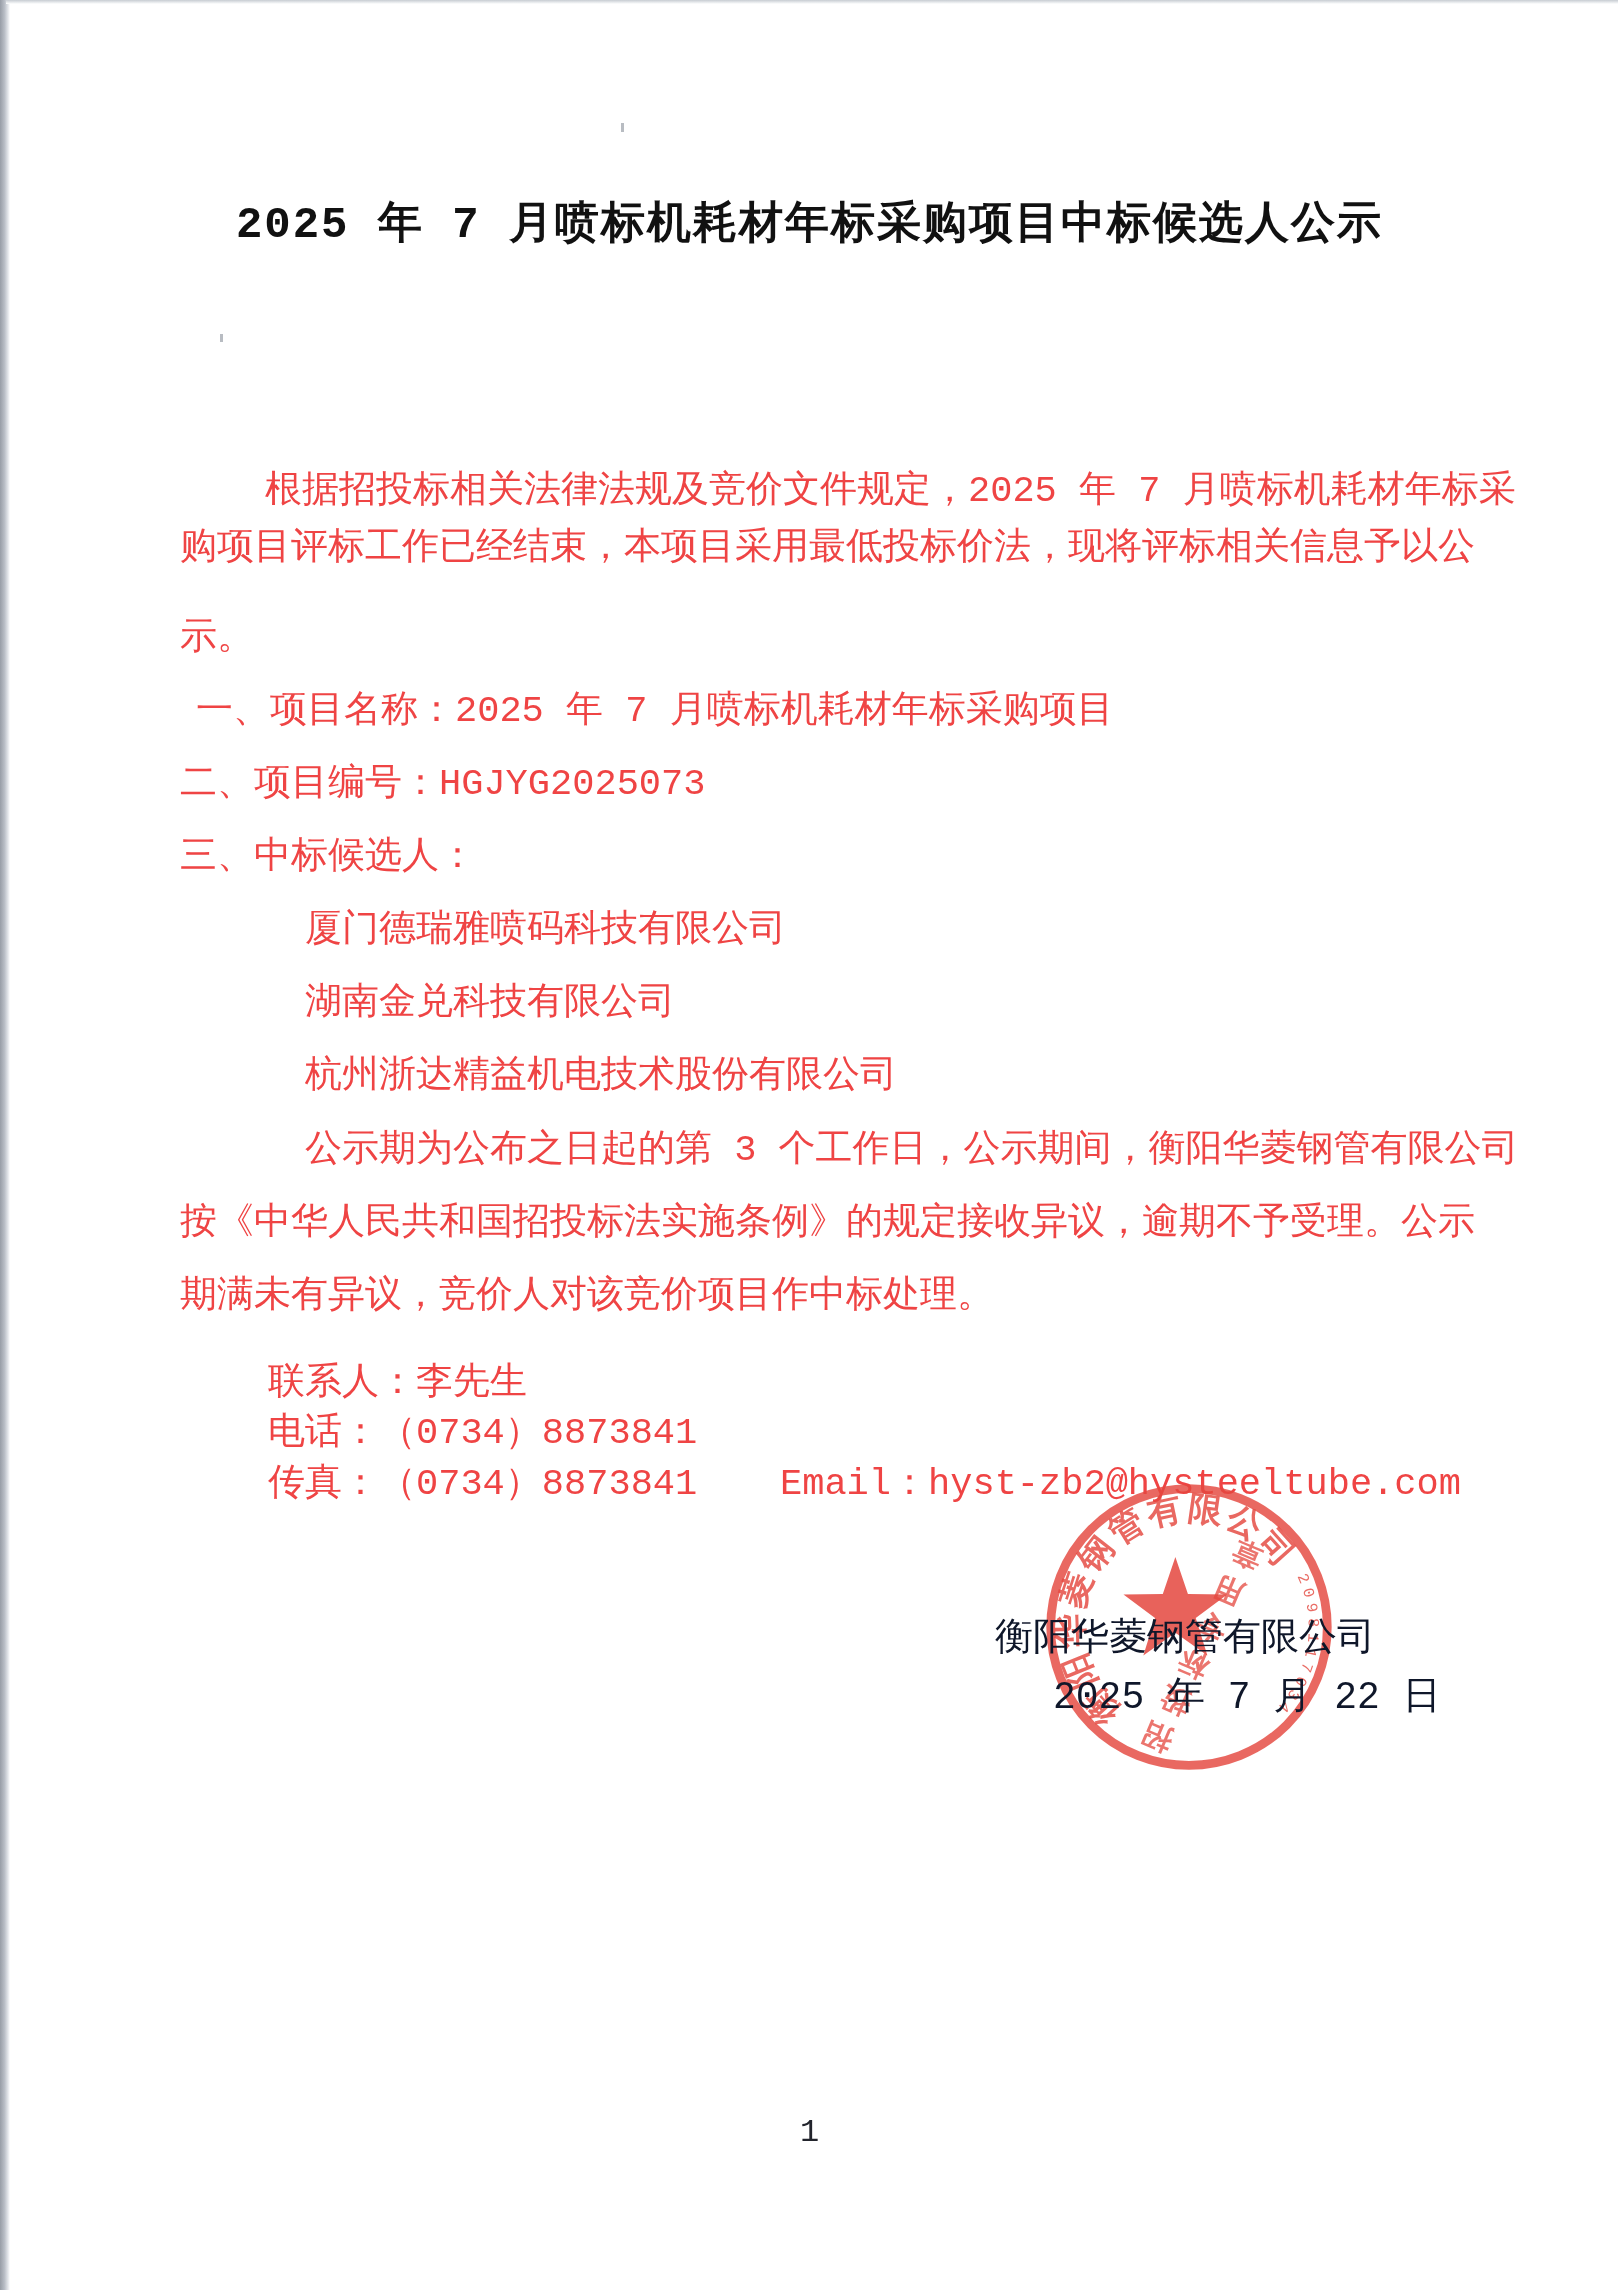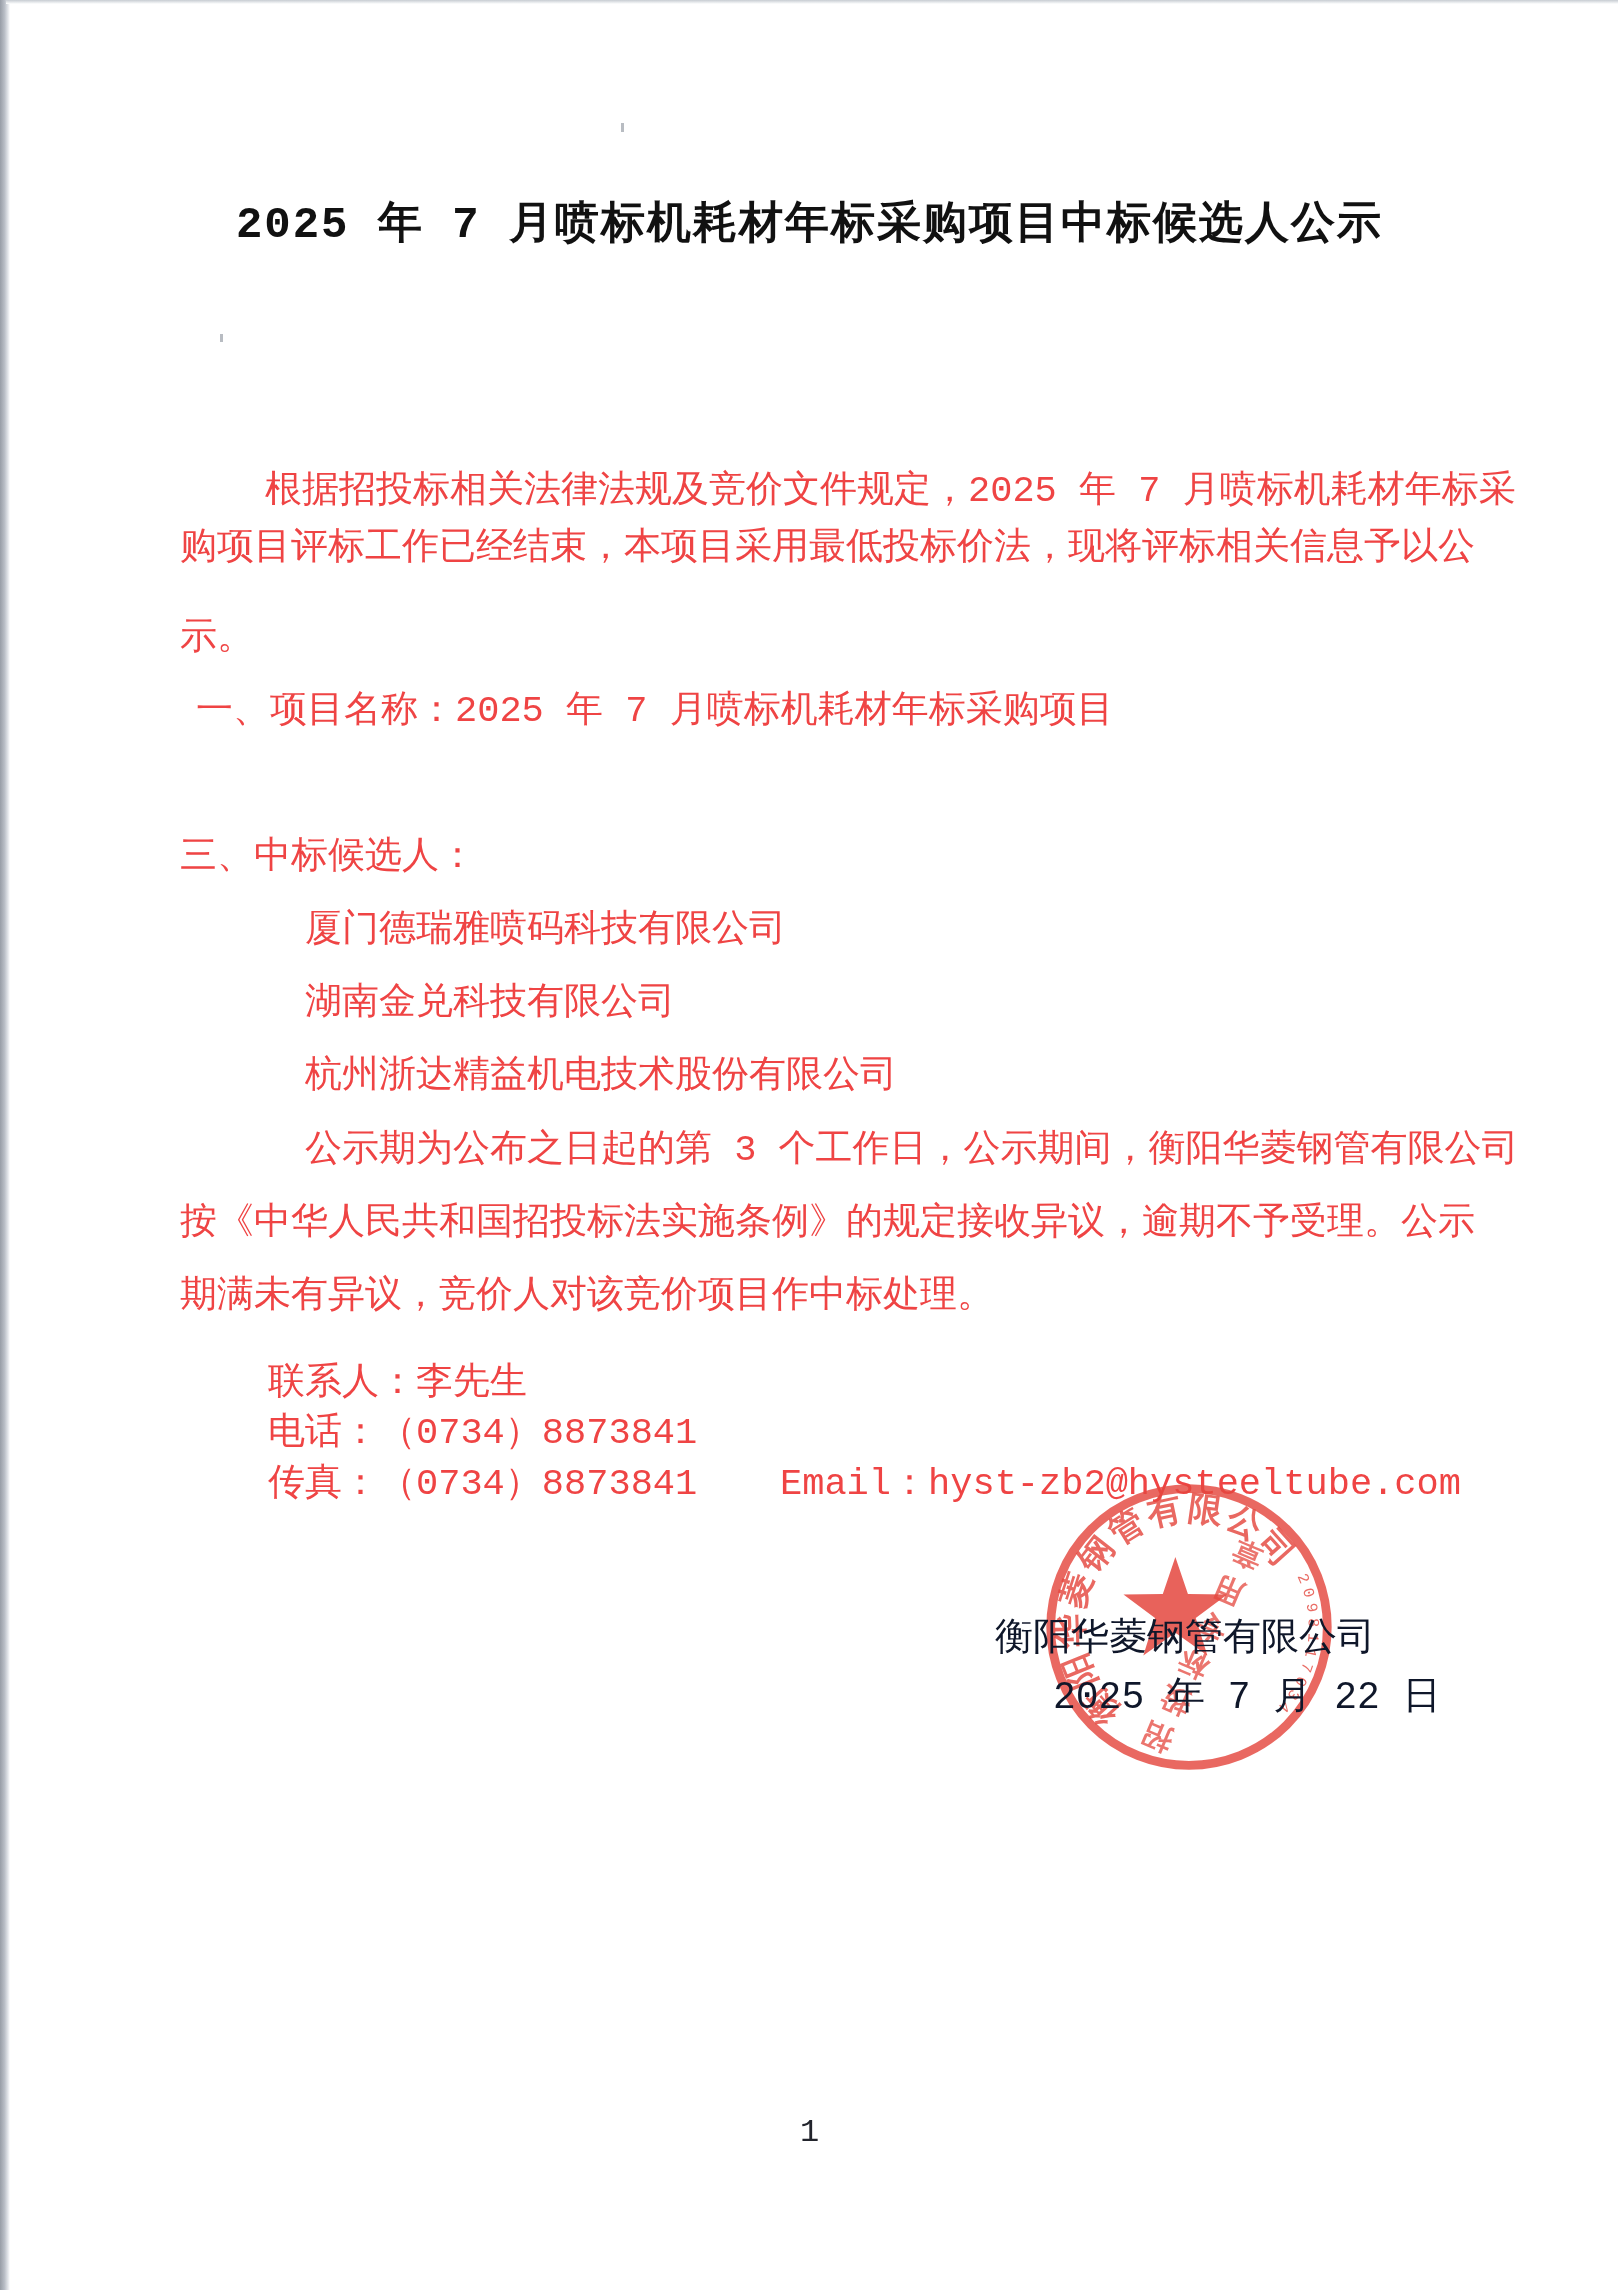--- a/index.html
+++ b/index.html
@@ -59,20 +59,21 @@
   <div class="speck" style="left:621px;top:123px;width:2.9px;height:8.8px;"></div>
   <div class="speck" style="left:220px;top:334px;width:2.9px;height:7.8px;"></div>
 
   <div class="doc-title">2025 年 7 月喷标机耗材年标采购项目中标候选人公示</div>
 
   <div class="line" style="left:265px;top:464px;">根据招投标相关法律法规及竞价文件规定，2025 年 7 月喷标机耗材年标采</div>
   <div class="line" style="left:180px;top:521px;">购项目评标工作已经结束，本项目采用最低投标价法，现将评标相关信息予以公</div>
   <div class="line" style="left:180px;top:611px;">示。</div>
 
   <div class="line" style="left:180px;top:684px;margin-left:16px;">一、项目名称：2025 年 7 月喷标机耗材年标采购项目</div>
+  <div class="line" style="left:180px;top:757px;">二、项目编号：HGJYG2025073</div>
   <div class="line" style="left:180px;top:830px;">三、中标候选人：</div>
 
   <div class="line" style="left:305px;top:903px;">厦门德瑞雅喷码科技有限公司</div>
   <div class="line" style="left:305px;top:976px;">湖南金兑科技有限公司</div>
   <div class="line" style="left:305px;top:1049px;">杭州浙达精益机电技术股份有限公司</div>
 
   <div class="line" style="left:305px;top:1123px;">公示期为公布之日起的第 3 个工作日，公示期间，衡阳华菱钢管有限公司</div>
   <div class="line" style="left:180px;top:1269px;">期满未有异议，竞价人对该竞价项目作中标处理。</div>
   <div class="line" style="left:180px;top:1196px;">按《中华人民共和国招投标法实施条例》的规定接收异议，逾期不予受理。公示</div>
 

